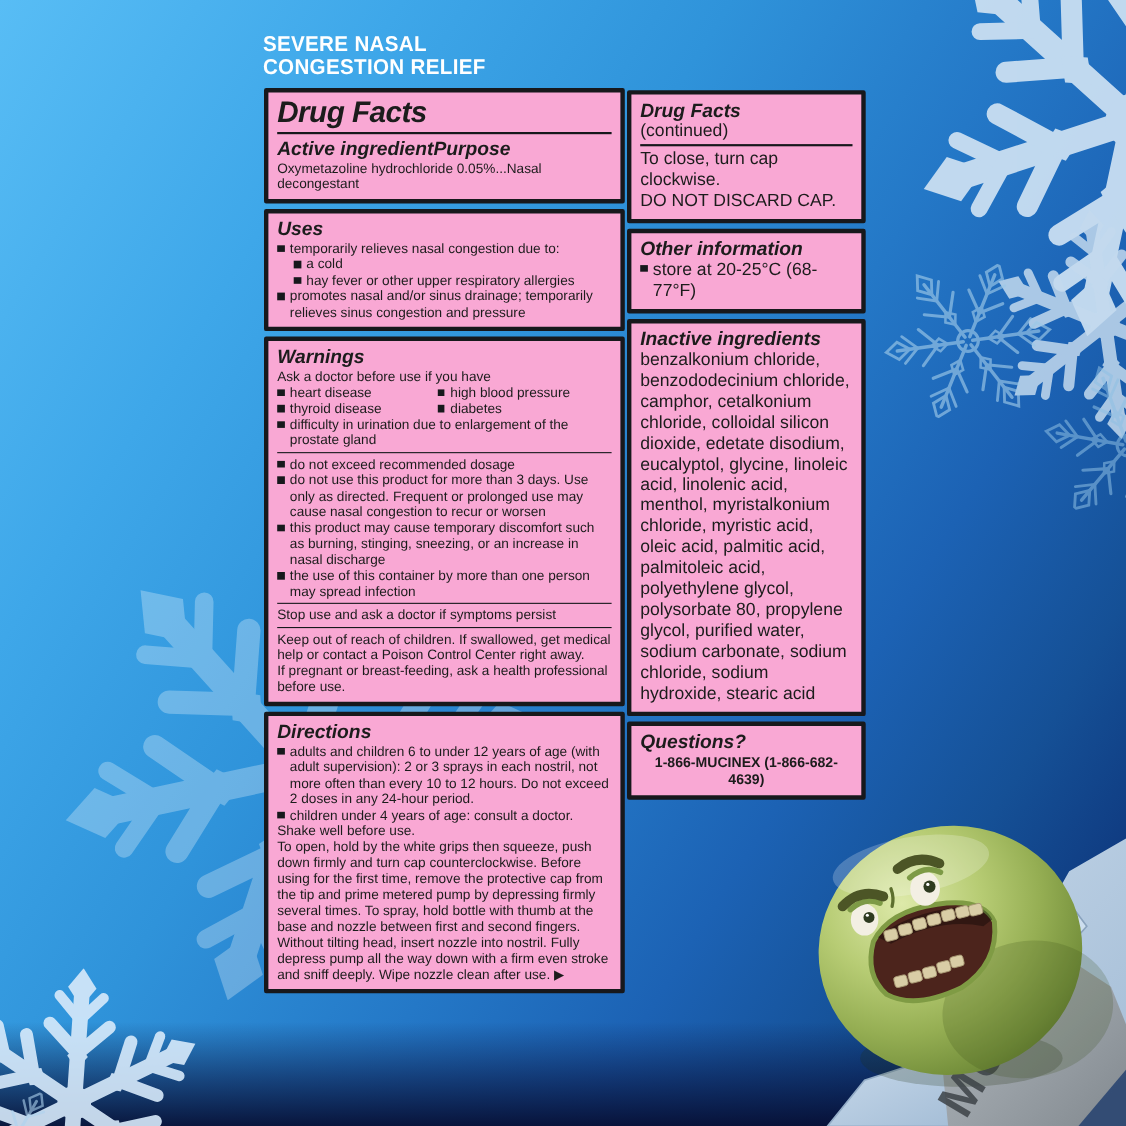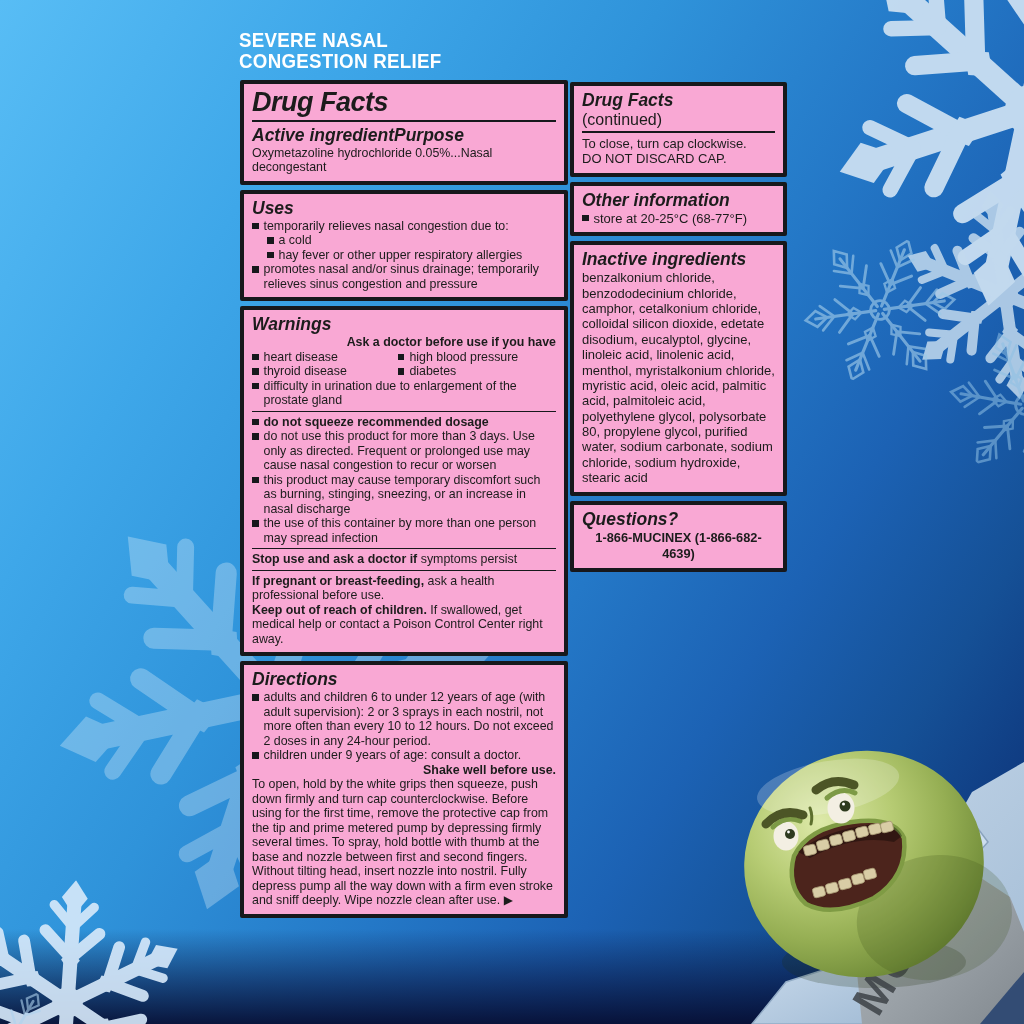--- a/index.html
+++ b/index.html
@@ -40,22 +40,22 @@
   .box{
     background:#f9a8d4;border:4px solid #17181c;border-radius:2px;
     padding:4px 8px 6px;margin-bottom:5px;color:#1c1c1c;
   }
   .title-xl{font-size:27px;font-style:italic;font-weight:bold;letter-spacing:-.5px;line-height:1.1;}
   .title{font-size:17.5px;font-style:italic;font-weight:bold;line-height:1.2;}
   .t-normal{font-style:normal;font-weight:normal;font-size:16px;padding-left:24px;}
   .rule{border:none;border-top:2px solid #17181c;margin:2px 0 3px;}
   .rule-thin{border:none;border-top:1.5px solid #17181c;margin:3px 0;}
   .txt{font-size:12.4px;line-height:1.17;}
-  .txt-r{font-size:13px;line-height:1.185;}
-  b,.b{font-weight:bold;text-align:right;}
+  .txt-r{font-size:16px;line-height:1.185;}
+  b,.b{font-weight:normal;}
   .row-split{display:flex;align-items:baseline;}
   .bul{display:flex;align-items:flex-start;}
   .bul .sq{flex:0 0 auto;width:6.5px;height:6.5px;background:#17181c;margin:4px 5px 0 0;}
   .sub{padding-left:15px;}
   .wgrid{display:grid;grid-template-columns:48% 52%;}
   .arrow{font-size:12px;}
   .phone{font-size:12.8px;font-weight:bold;line-height:1.25;text-align:center;}
   
   .mascot{position:absolute;left:724px;top:724px;width:300px;height:300px;z-index:6;}
   .defs-holder{position:absolute;width:0;height:0;overflow:hidden;}
@@ -187,50 +187,50 @@
           <span>diabetes</span>
         </div>
     </div>
     <div class="txt bul">
         <span class="sq"></span>
         <span>difficulty in urination due to enlargement of the prostate gland</span>
       </div>
     <hr class="rule-thin">
     <div class="txt bul b">
         <span class="sq"></span>
-        <span>do not squeeze recommended dosage</span>
+        <span>do not exceed recommended dosage</span>
       </div>
     <div class="txt bul">
         <span class="sq"></span>
         <span>do not use this product for more than 3 days. Use only as directed. Frequent or prolonged use may cause nasal congestion to recur or worsen</span>
       </div>
     <div class="txt bul">
         <span class="sq"></span>
         <span>this product may cause temporary discomfort such as burning, stinging, sneezing, or an increase in nasal discharge</span>
       </div>
     <div class="txt bul">
         <span class="sq"></span>
         <span>the use of this container by more than one person may spread infection</span>
       </div>
     <hr class="rule-thin">
     <div class="txt"><b>Stop use and ask a doctor if</b><span> symptoms persist</span></div>
     <hr class="rule-thin">
+    <div class="txt"><b>Keep out of reach of children.</b><span> If swallowed, get medical help or contact a Poison Control Center right away.</span></div>
     <div class="txt"><b>If pregnant or breast-feeding,</b><span> ask a health professional before use.</span></div>
-    <div class="txt"><b>Keep out of reach of children.</b><span> If swallowed, get medical help or contact a Poison Control Center right away.</span></div>
   </div>
 
   <div class="box">
     <div class="title">Directions</div>
     <div class="txt bul">
         <span class="sq"></span>
         <span>adults and children 6 to under 12 years of age (with adult supervision): 2 or 3 sprays in each nostril, not more often than every 10 to 12 hours. Do not exceed 2 doses in any 24-hour period.</span>
       </div>
     <div class="txt bul">
         <span class="sq"></span>
-        <span>children under 9 years of age: consult a doctor.</span>
+        <span>children under 4 years of age: consult a doctor.</span>
       </div>
     <div class="txt b">Shake well before use.</div>
     <div class="txt"><span>To open, hold by the white grips then squeeze, push down firmly and turn cap counterclockwise. Before using for the first time, remove the protective cap from the tip and prime metered pump by depressing firmly several times. To spray, hold bottle with thumb at the base and nozzle between first and second fingers. Without tilting head, insert nozzle into nostril. Fully depress pump all the way down with a firm even stroke and sniff deeply. Wipe nozzle clean after use. </span><span class="arrow">▶</span></div>
   </div>
 </div>
 
 <div class="col col-right">
 
   <div class="box">
     <div><span class="title">Drug Facts</span><span class="t-normal"> (continued)</span></div>

